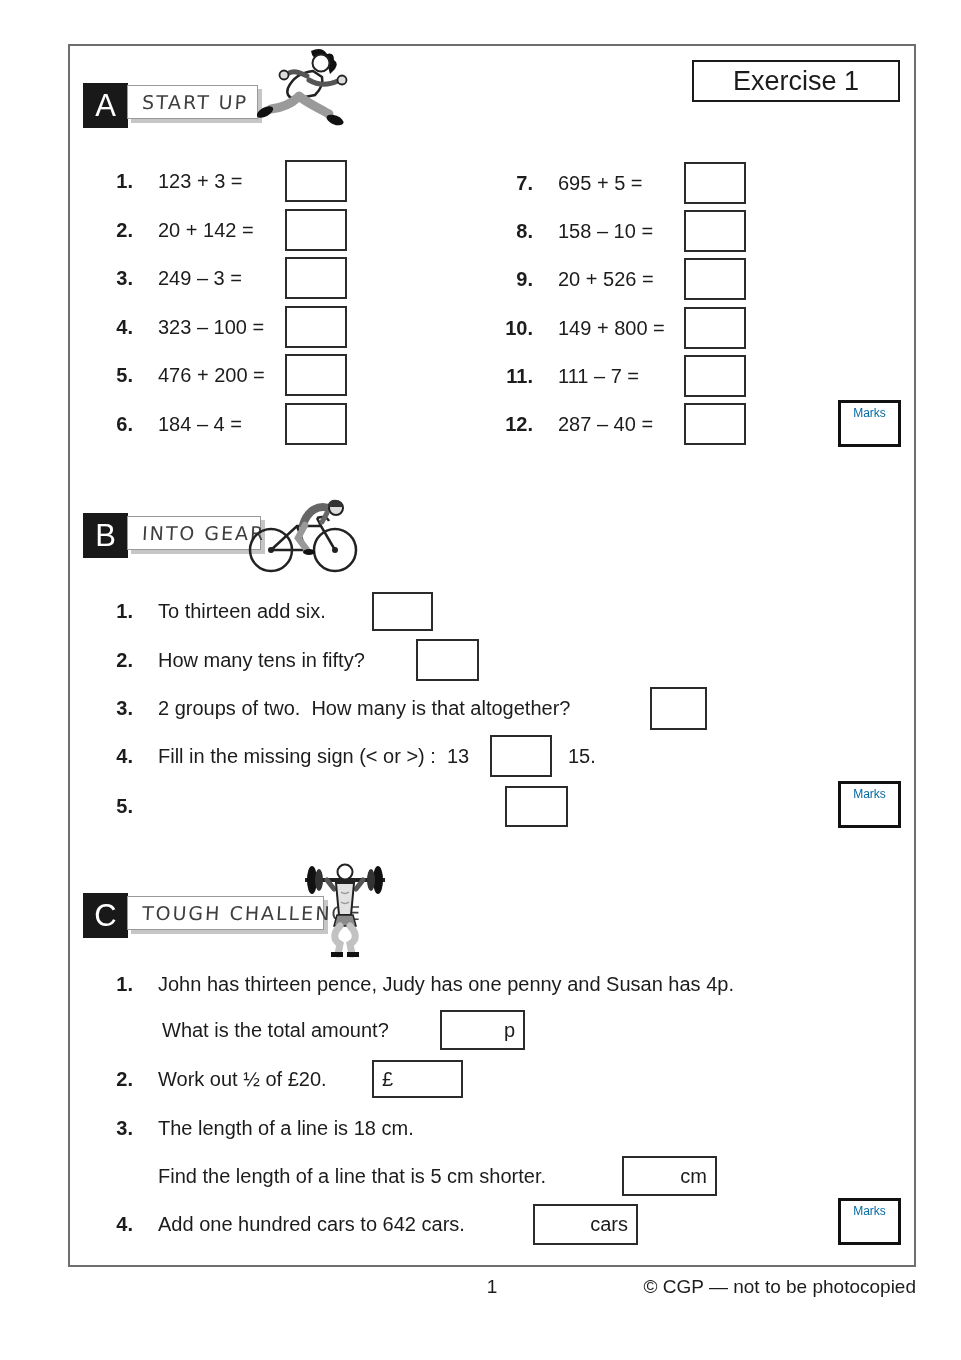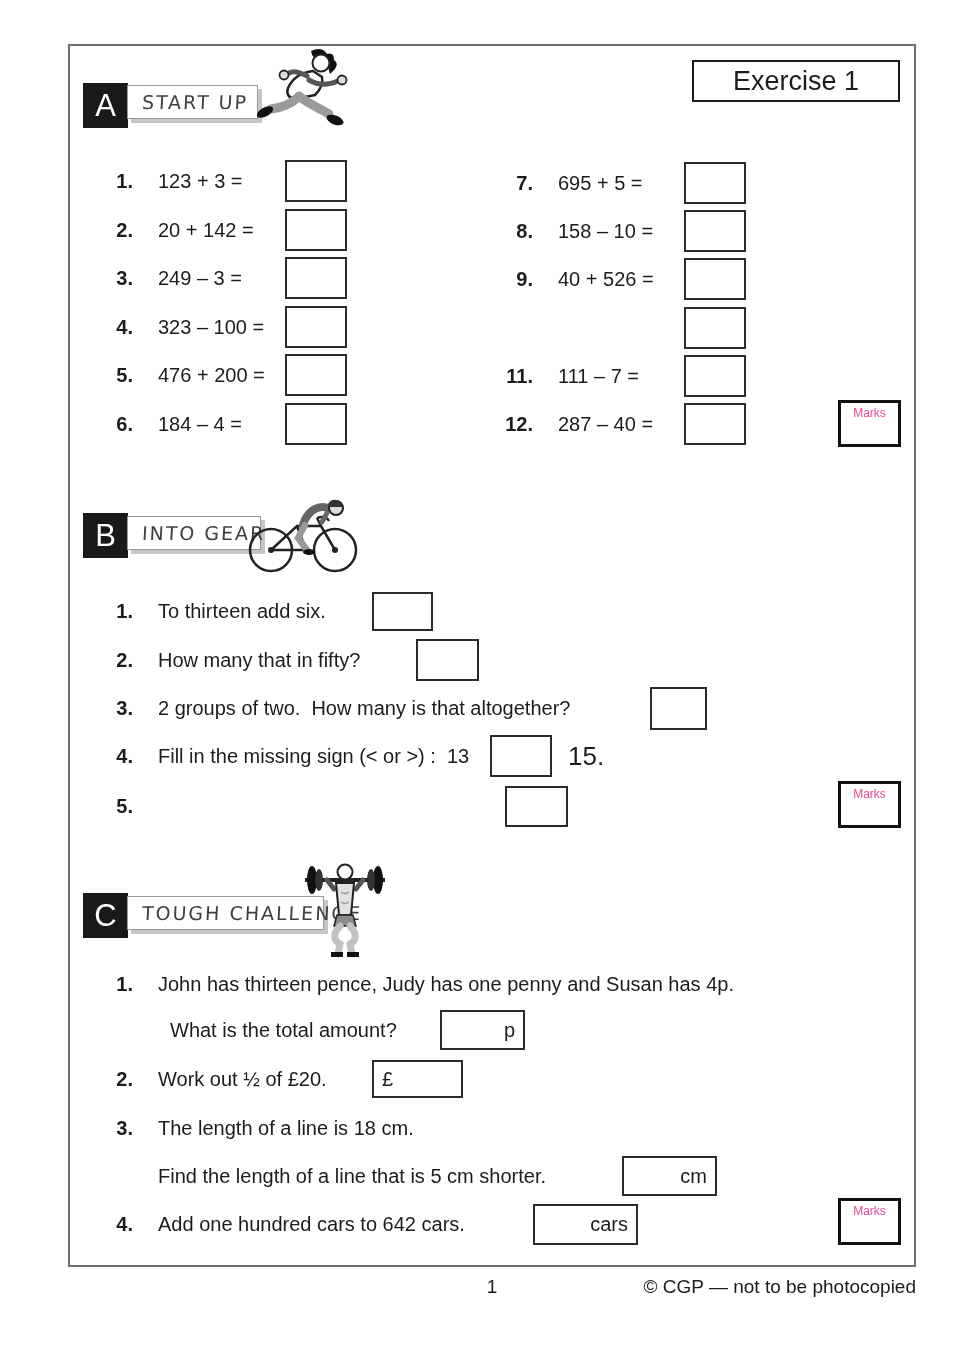--- a/index.html
+++ b/index.html
@@ -32,26 +32,26 @@
   .row { position:absolute; display:flex; align-items:center; font-size:20px; }
   .num { font-weight:700; text-align:right; white-space:pre; }
   .numA { width:45px; }
   .qt { white-space:pre; margin-left:25px; }
   .abox {
     position:absolute; border:2px solid #2b2b2b; background:#fff;
     display:flex; align-items:center; font-size:20px;
   }
   .unit-right { justify-content:flex-end; padding-right:8px; }
   .unit-left  { justify-content:flex-start; padding-left:8px; }
-  .after-txt { position:absolute; display:flex; align-items:center; font-size:26px; }
+  .after-txt { position:absolute; display:flex; align-items:center; font-size:20px; }
   .marks {
     position:absolute; width:63px; height:47px; border:3px solid #111; background:#fff;
     text-align:center;
   }
-  .marks span { font-size:12px; color:#ec4899; line-height:15px; }
+  .marks span { font-size:12px; color:#0369a1; line-height:15px; }
   .footer-num { position:absolute; top:1276px; left:460px; width:64px; text-align:center; font-size:19px; }
   .footer-copy { position:absolute; top:1276px; right:45px; font-size:19px; }
 </style>
 </head>
 <body>
 
 <div class="page">
   <div class="frame"></div>
 
   <div class="exercise-box">
@@ -114,23 +114,27 @@
       <span class="qt">695 + 5 =</span>
     </div>
   <div class="abox" style="left:684px; top:162px; width:62px; height:42px;"></div>
   <div class="row" style="left:470px; top:210px; height:42px;">
       <span class="num" style="width:63px;">8.</span>
       <span class="qt">158 – 10 =</span>
     </div>
   <div class="abox" style="left:684px; top:210px; width:62px; height:42px;"></div>
   <div class="row" style="left:470px; top:258px; height:42px;">
       <span class="num" style="width:63px;">9.</span>
-      <span class="qt">40 + 526 =</span>
+      <span class="qt">20 + 526 =</span>
     </div>
   <div class="abox" style="left:684px; top:258px; width:62px; height:42px;"></div>
+  <div class="row" style="left:470px; top:307px; height:42px;">
+      <span class="num" style="width:63px;">10.</span>
+      <span class="qt">149 + 800 =</span>
+    </div>
   <div class="abox" style="left:684px; top:307px; width:62px; height:42px;"></div>
   <div class="row" style="left:470px; top:355px; height:42px;">
       <span class="num" style="width:63px;">11.</span>
       <span class="qt">111 – 7 =</span>
     </div>
   <div class="abox" style="left:684px; top:355px; width:62px; height:42px;"></div>
   <div class="row" style="left:470px; top:403px; height:42px;">
       <span class="num" style="width:63px;">12.</span>
       <span class="qt">287 – 40 =</span>
     </div>
@@ -162,21 +166,21 @@
   </svg>
 
   <div class="row" style="left:88px; top:592px; height:39px;">
       <span class="num numA">1.</span>
       <span class="qt">To thirteen add six.</span>
     </div>
   <div class="abox" style="left:372px; top:592px; width:61px; height:39px;"></div>
 
   <div class="row" style="left:88px; top:639px; height:42px;">
       <span class="num numA">2.</span>
-      <span class="qt">How many that in fifty?</span>
+      <span class="qt">How many tens in fifty?</span>
     </div>
   <div class="abox" style="left:416px; top:639px; width:63px; height:42px;"></div>
 
   <div class="row" style="left:88px; top:687px; height:43px;">
       <span class="num numA">3.</span>
       <span class="qt">2 groups of two.  How many is that altogether?</span>
     </div>
   <div class="abox" style="left:650px; top:687px; width:57px; height:43px;"></div>
 
   <div class="row" style="left:88px; top:735px; height:42px;">
@@ -215,21 +219,21 @@
     <path d="M37 64 C30 71, 30 78, 37 82 L35 92 M47 64 C54 71, 54 78, 47 82 L49 92" stroke="#c2c2c2" stroke-width="7" fill="none" stroke-linecap="round"></path>
     <rect x="28" y="90" width="12" height="5" fill="#111"></rect>
     <rect x="44" y="90" width="12" height="5" fill="#111"></rect>
   </svg>
 
   <div class="row" style="left:88px; top:970px; height:28px;">
       <span class="num numA">1.</span>
       <span class="qt">John has thirteen pence, Judy has one penny and Susan has 4p.</span>
     </div>
   <div class="row" style="left:158px; top:1010px; height:40px;">
-      <span class="qt" style="margin-left:12px;">What is the total amount?</span>
+      <span class="qt" style="margin-left:4px;">What is the total amount?</span>
     </div>
   <div class="abox unit-right" style="left:440px; top:1010px; width:85px; height:40px;">
       <span>p</span>
     </div>
 
   <div class="row" style="left:88px; top:1060px; height:38px;">
       <span class="num numA">2.</span>
       <span class="qt">Work out ½ of £20.</span>
     </div>
   <div class="abox unit-left" style="left:372px; top:1060px; width:91px; height:38px;">

